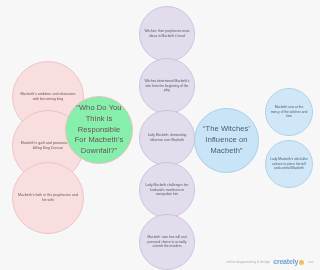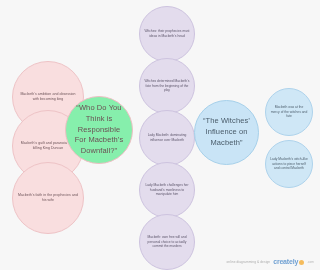--- a/index.html
+++ b/index.html
@@ -151,21 +151,21 @@
   </div>
 
   <div class="bubble c-purple" style="left:139px; top:162px; width:56px; height:56px;">
     <span class="txt leaf-text-sm">Lady Macbeth challenges her husband’s manliness to manipulate him</span>
   </div>
 
   <div class="bubble c-purple" style="left:139px; top:214px; width:56px; height:56px;">
     <span class="txt leaf-text-sm">Macbeth: own free will and personal choice to actually commit the murders</span>
   </div>
 
-  <div class="bubble c-blue-hub" style="left:194px; top:100px; width:65px; height:65px; padding:7px;align-items:center;">
+  <div class="bubble c-blue-hub" style="left:194px; top:108px; width:65px; height:65px; padding:7px;align-items:center;">
     <span class="txt hub-text">“The Witches’ Influence on Macbeth”</span>
   </div>
 
   <div class="bubble c-blue" style="left:265px; top:88px; width:48px; height:48px;">
     <span class="txt leaf-text-sm">Macbeth was at the mercy of the witches and fate</span>
   </div>
 
   <div class="bubble c-blue" style="left:265px; top:140px; width:48px; height:48px;">
     <span class="txt leaf-text-sm">Lady Macbeth’s witch-like actions to piece herself and control Macbeth</span>
   </div>

